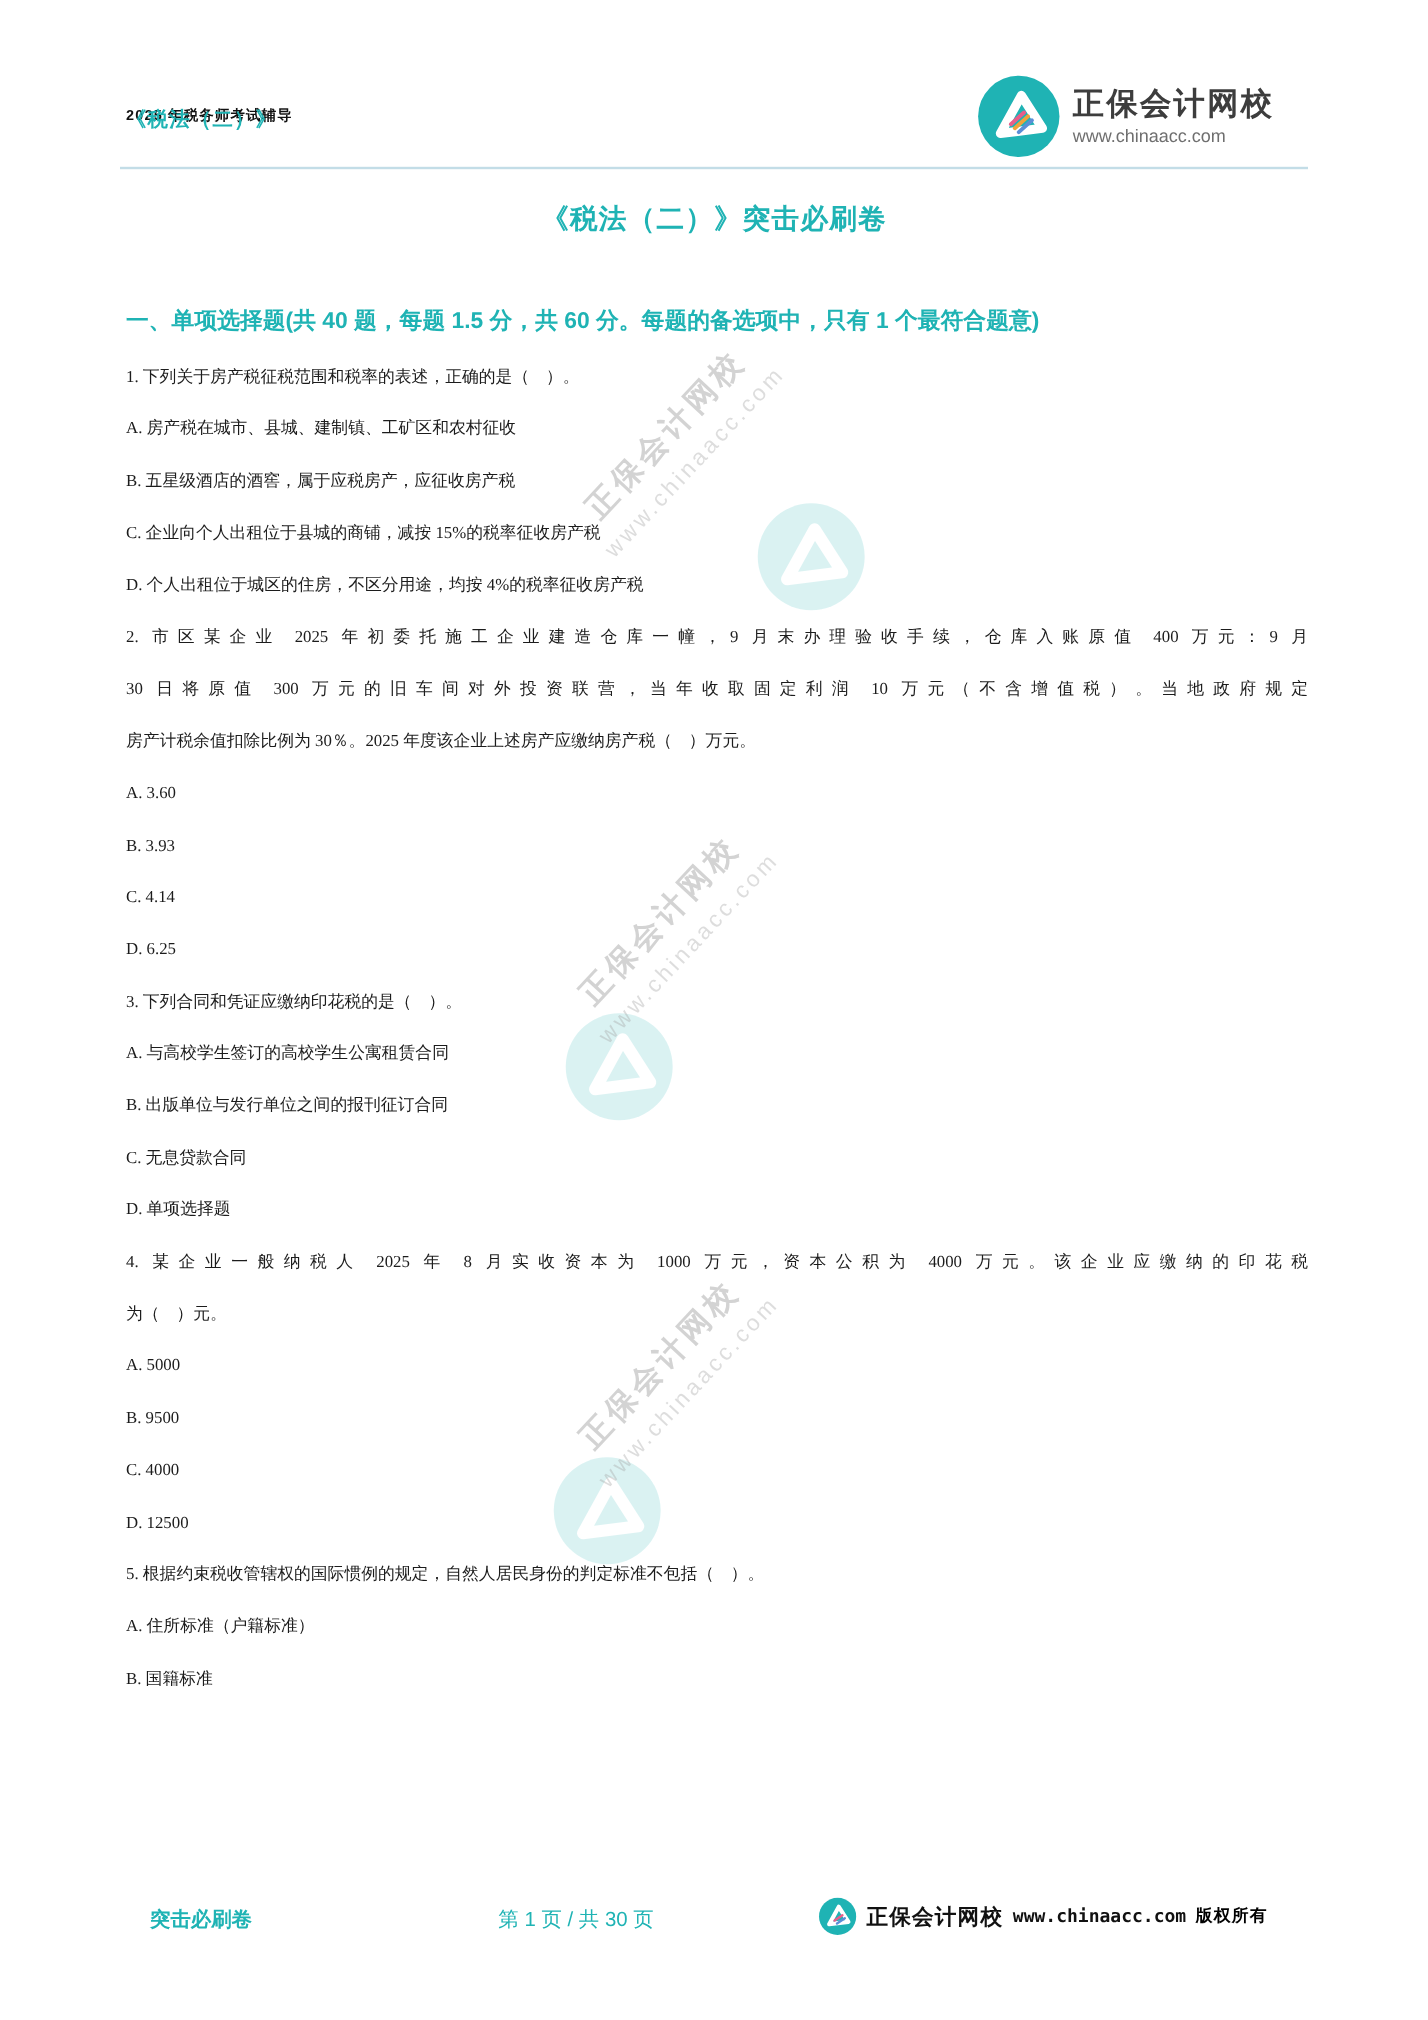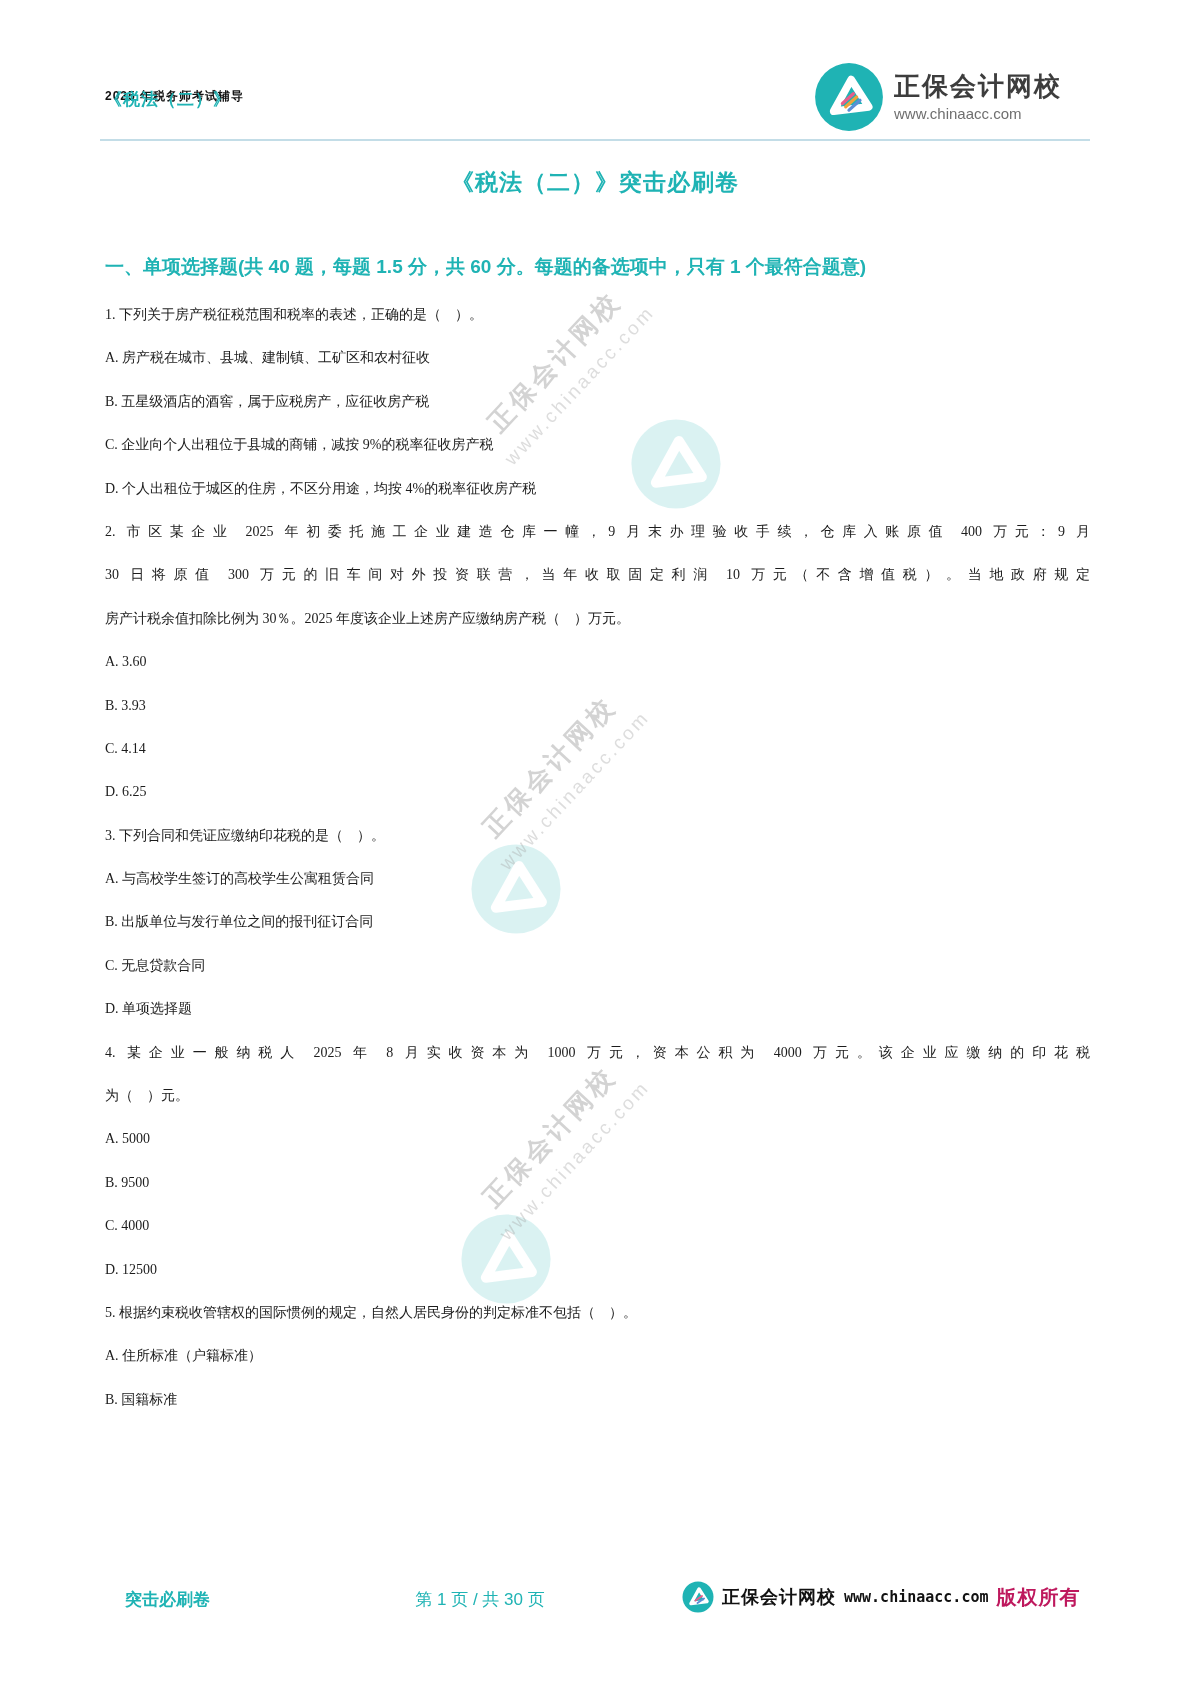--- a/index.html
+++ b/index.html
@@ -45,21 +45,21 @@
 
   
   .ftr-left{ position:absolute; top:1588px; left:125px; font-family:"Liberation Sans","DejaVu Sans",sans-serif;
              font-size:17px; font-weight:700; color:var(--accent); }
   .ftr-center{ position:absolute; top:1588px; left:360px; width:240px; text-align:center;
                font-family:"Liberation Sans","DejaVu Sans",sans-serif; font-size:17px; font-weight:400; color:var(--accent); }
   .ftr-right{ position:absolute; top:1581px; left:682px; display:flex; align-items:center; gap:8px; }
   .ftr-right svg{ width:32px; height:32px; }
   .ftr-brand{ font-family:"Liberation Sans","DejaVu Sans",sans-serif; font-size:18px; font-weight:700; color:#111; letter-spacing:1px; }
   .ftr-url{ font-family:"DejaVu Sans Mono","Liberation Mono",monospace; font-size:15px; font-weight:700; color:#111; }
-  .ftr-copy{ font-family:"Liberation Sans","DejaVu Sans",sans-serif; font-size:20px; font-weight:700; color:#be185d; letter-spacing:1px; }
+  .ftr-copy{ font-family:"Liberation Sans","DejaVu Sans",sans-serif; font-size:14px; font-weight:700; color:#000000; letter-spacing:1px; }
 
   .logo-circle{ fill:var(--accent); }
 </style>
 </head>
 <body>
 
 <div class="page">
 
   <div class="wm" style="top:280px; left:470px; width:260px; height:230px;">
     <div class="wm-circle" style="top:138px; left:160px;">
@@ -117,21 +117,21 @@
   </div>
   <div class="hdr-rule"></div>
 
   <div class="doc-title">《税法（二）》突击必刷卷</div>
   <div class="section-heading">一、单项选择题(共 40 题，每题 1.5 分，共 60 分。每题的备选项中，只有 1 个最符合题意)</div>
 
   <div class="content">
       <p class="line stem">1. 下列关于房产税征税范围和税率的表述，正确的是（　）。</p>
       <p class="line option">A. 房产税在城市、县城、建制镇、工矿区和农村征收</p>
       <p class="line option">B. 五星级酒店的酒窖，属于应税房产，应征收房产税</p>
-      <p class="line option">C. 企业向个人出租位于县城的商铺，减按 9%的税率征收房产税</p>
+      <p class="line option">C. 企业向个人出租位于县城的商铺，减按 15%的税率征收房产税</p>
       <p class="line option">D. 个人出租位于城区的住房，不区分用途，均按 4%的税率征收房产税</p>
       <p class="line stem fill">2. 市区某企业 2025 年初委托施工企业建造仓库一幢，9 月末办理验收手续，仓库入账原值 400 万元：9 月</p>
       <p class="line stem fill">30 日将原值 300 万元的旧车间对外投资联营，当年收取固定利润 10 万元（不含增值税）。当地政府规定</p>
       <p class="line stem">房产计税余值扣除比例为 30％。2025 年度该企业上述房产应缴纳房产税（　）万元。</p>
       <p class="line option">A. 3.60</p>
       <p class="line option">B. 3.93</p>
       <p class="line option">C. 4.14</p>
       <p class="line option">D. 6.25</p>
       <p class="line stem">3. 下列合同和凭证应缴纳印花税的是（　）。</p>
       <p class="line option">A. 与高校学生签订的高校学生公寓租赁合同</p>

